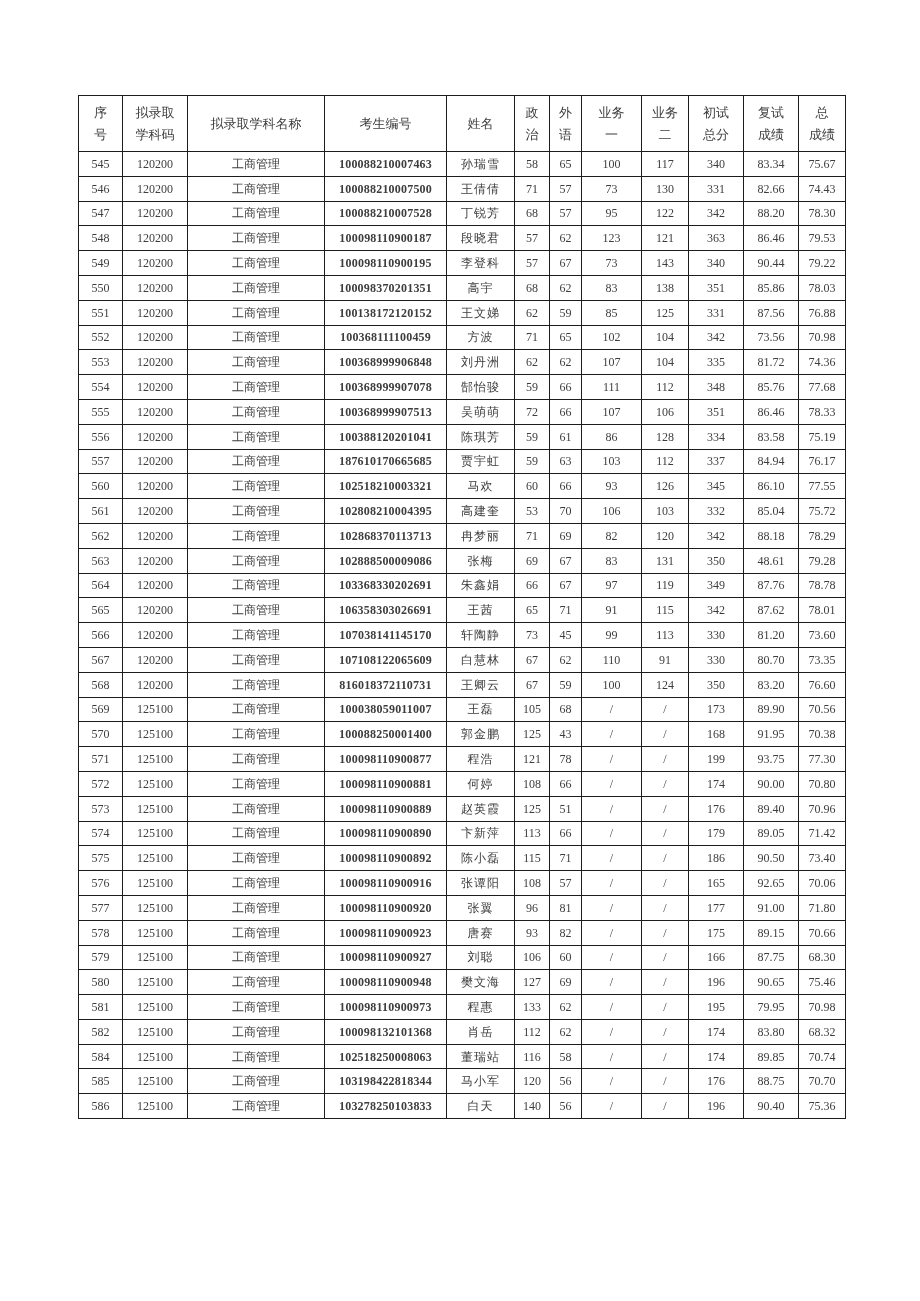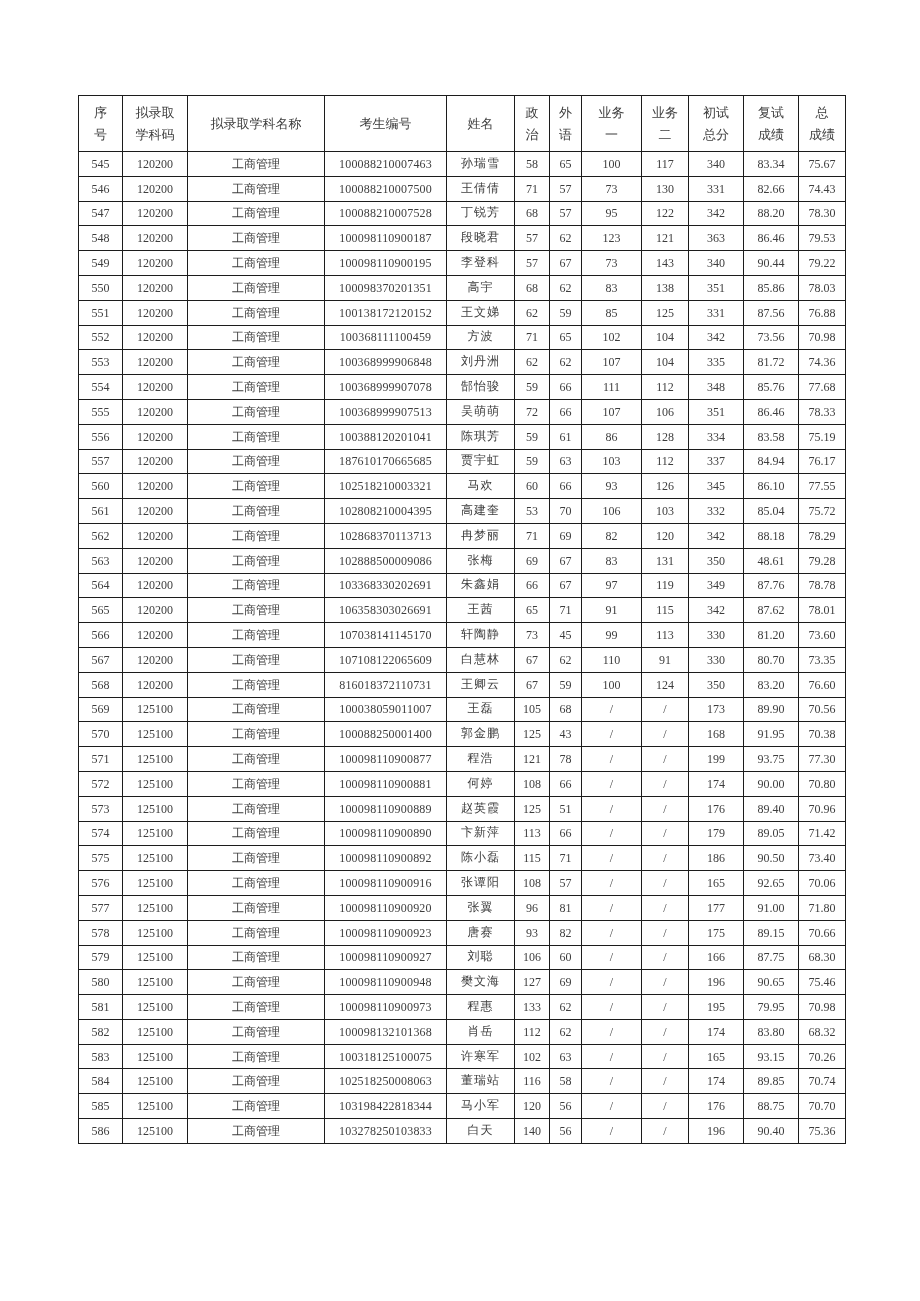--- a/index.html
+++ b/index.html
@@ -35,22 +35,22 @@
     font-size: 13px;
     line-height: 1.65;
     white-space: pre-line;
   }
   table.admission td {
     height: 23.8px;
     font-size: 12px;
     line-height: 1;
     white-space: nowrap;
   }
-  td.col-name { letter-spacing: 1px; font-family: Liberation Mono, monospace; }
-  td.col-candidate_no { font-size: 12px; letter-spacing: 0.2px; }
+  td.col-name { letter-spacing: 1px; }
+  td.col-candidate_no { font-size: 12px; letter-spacing: 0.2px; font-weight: bold; }
 </style>
 </head>
 <body>
 
 <div class="page">
   <table class="admission">
     <colgroup>
       <col style="width:44px">
         <col style="width:65px">
         <col style="width:137px">
@@ -588,34 +588,20 @@
           <td class="col-name">肖岳</td>
           <td class="col-politics">112</td>
           <td class="col-foreign">62</td>
           <td class="col-biz1">/</td>
           <td class="col-biz2">/</td>
           <td class="col-initial_total">174</td>
           <td class="col-retest">83.80</td>
           <td class="col-total">68.32</td>
         </tr>
         <tr>
-          <td class="col-seq">583</td>
-          <td class="col-code">125100</td>
-          <td class="col-major">工商管理</td>
-          <td class="col-candidate_no">100318125100075</td>
-          <td class="col-name">许寒军</td>
-          <td class="col-politics">102</td>
-          <td class="col-foreign">63</td>
-          <td class="col-biz1">/</td>
-          <td class="col-biz2">/</td>
-          <td class="col-initial_total">165</td>
-          <td class="col-retest">93.15</td>
-          <td class="col-total">70.26</td>
-        </tr>
-        <tr>
           <td class="col-seq">584</td>
           <td class="col-code">125100</td>
           <td class="col-major">工商管理</td>
           <td class="col-candidate_no">102518250008063</td>
           <td class="col-name">董瑞站</td>
           <td class="col-politics">116</td>
           <td class="col-foreign">58</td>
           <td class="col-biz1">/</td>
           <td class="col-biz2">/</td>
           <td class="col-initial_total">174</td>

